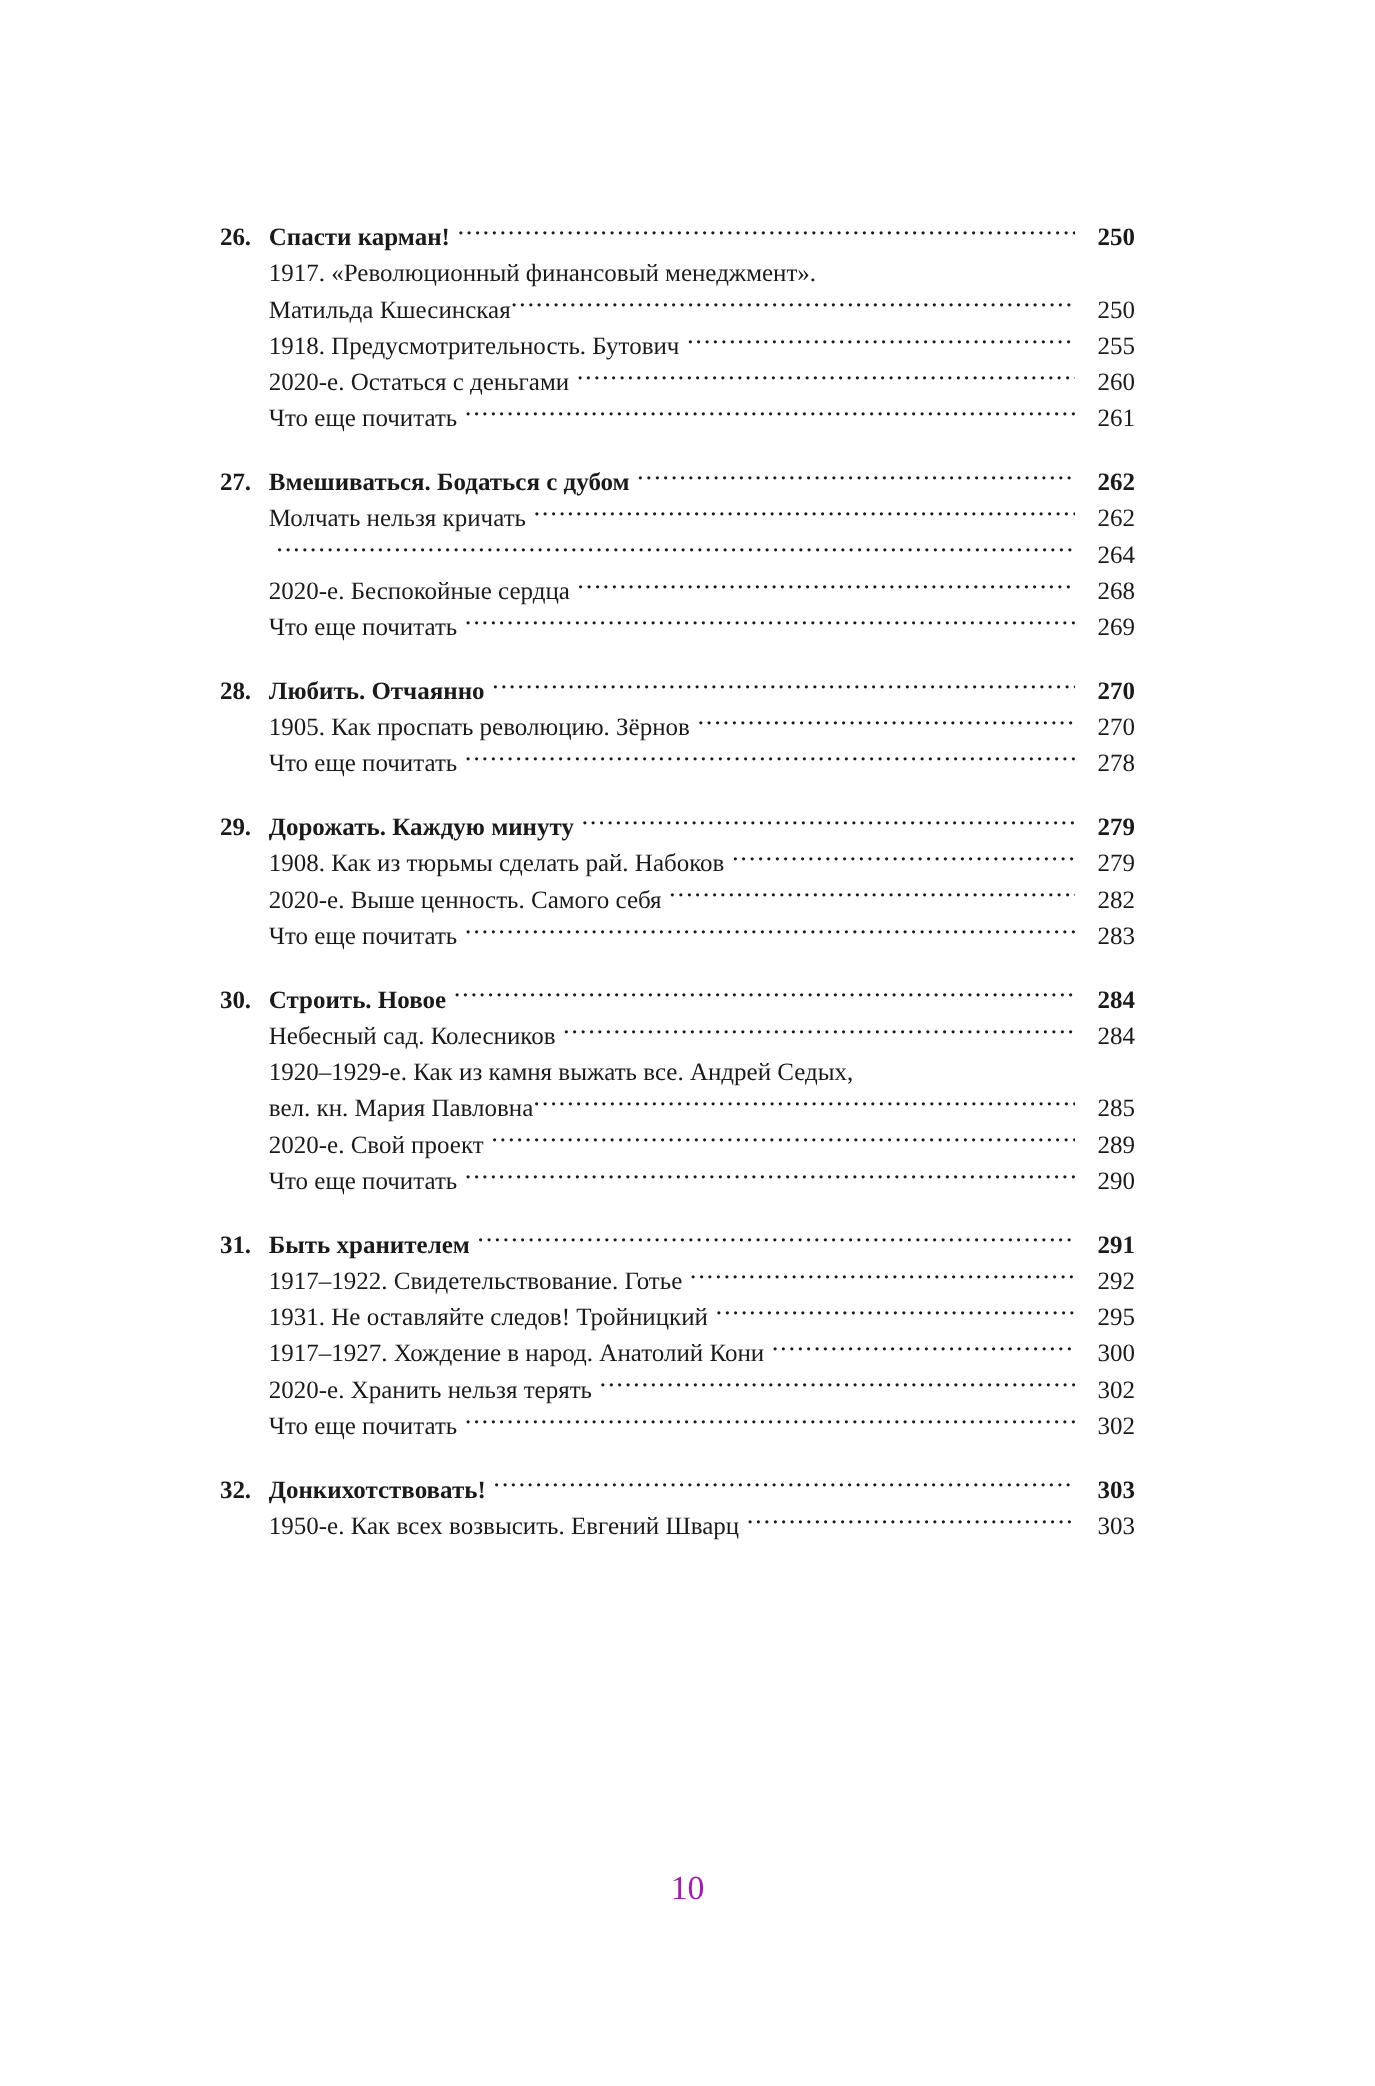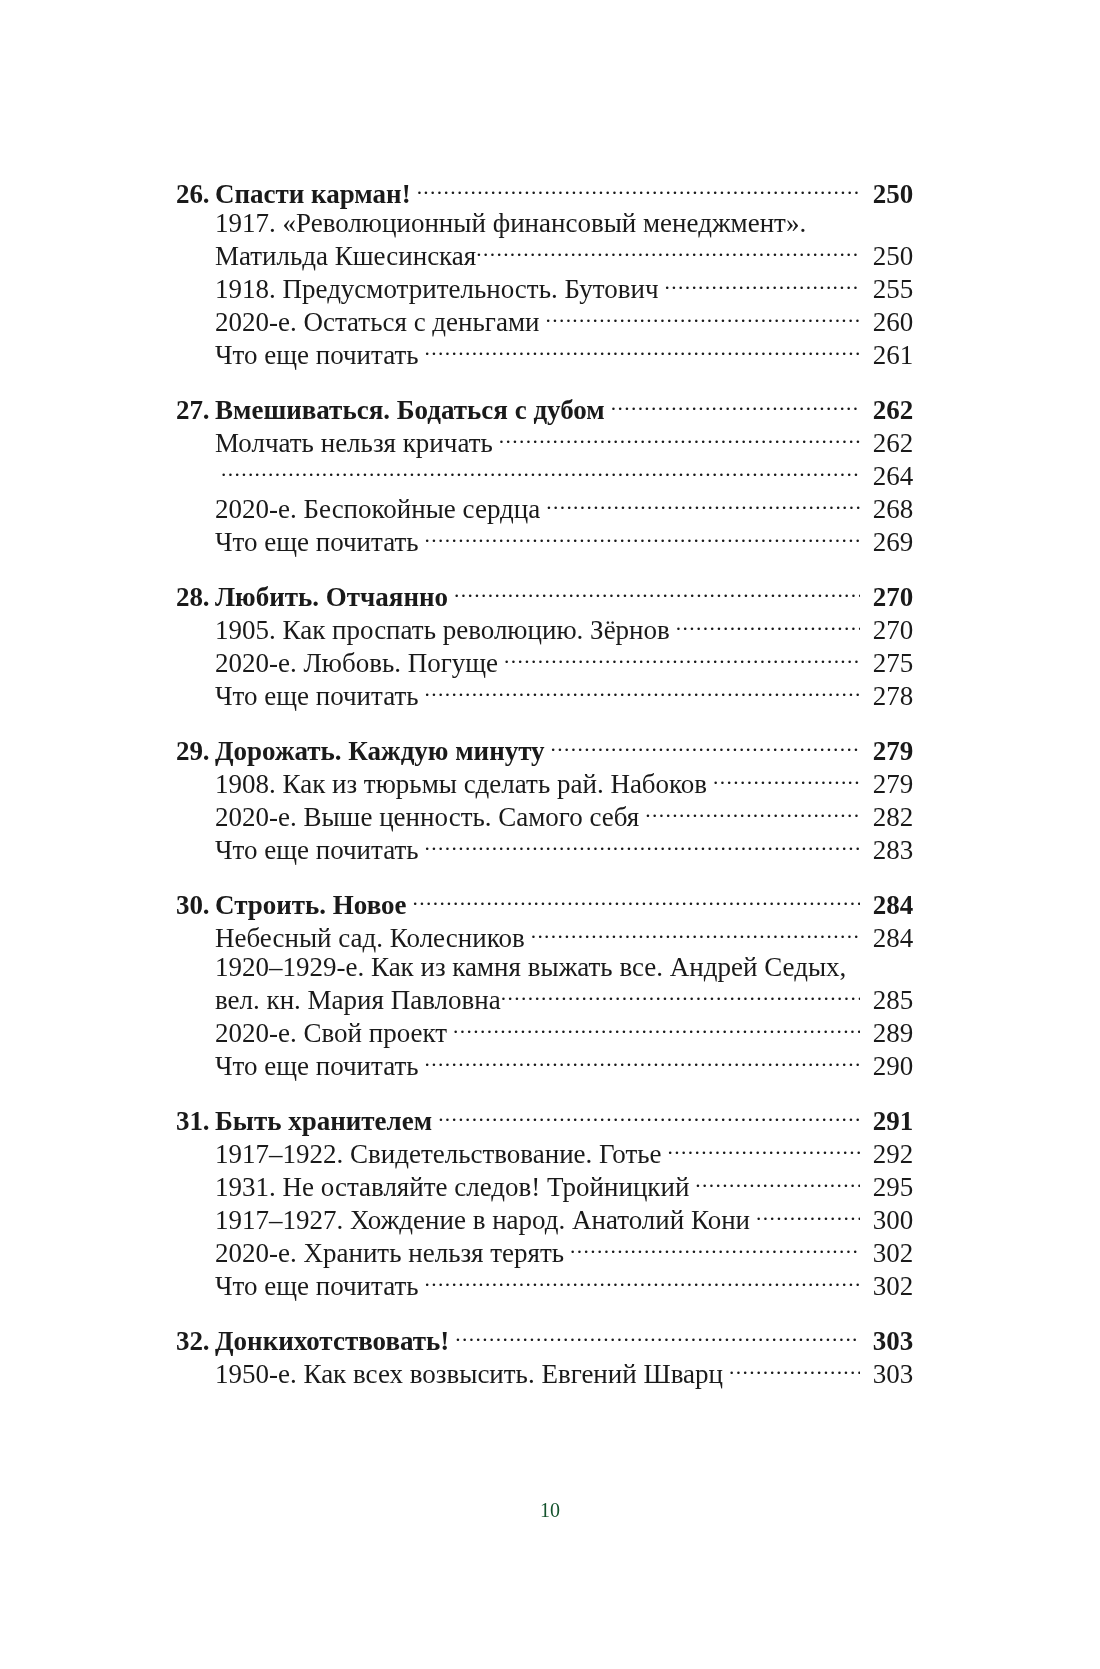--- a/index.html
+++ b/index.html
@@ -38,21 +38,21 @@
   .toc-group:last-child {
     margin-bottom: 0;
   }
 
   
   .toc-row {
     display: flex;
     align-items: baseline;
     width: 100%;
     line-height: 29px;
-    font-size: 27px;
+    font-size: 20px;
     white-space: nowrap;
   }
 
   
   .toc-row.chapter {
     font-weight: bold;
   }
   .toc-row.chapter .num {
     flex: 0 0 39px;
     text-align: left;
@@ -119,23 +119,23 @@
     max-width: 700px;
   }
 
   
   .folio {
     position: absolute;
     left: 0;
     right: 0;
     top: 1497px;
     text-align: center;
-    font-size: 20px;
+    font-size: 27px;
     line-height: 26px;
-    color: #14532d;
+    color: #a21caf;
   }
 </style>
 </head>
 <body>
 
 <div class="page">
 
   <div class="toc" id="toc-root">
       <div class="toc-group">
         <div class="toc-row chapter loose">
@@ -212,26 +212,20 @@
           <span class="pagenum">270</span>
         </div>
         <div class="toc-row sub loose">
           <span class="num"></span>
           <span class="label">1905. Как проспать революцию. Зёрнов</span>
           <span class="leader"></span>
           <span class="pagenum">270</span>
         </div>
         <div class="toc-row sub loose">
           <span class="num"></span>
-          <span class="label">2020-е. Любовь. Погуще</span>
-          <span class="leader"></span>
-          <span class="pagenum">275</span>
-        </div>
-        <div class="toc-row sub loose">
-          <span class="num"></span>
           <span class="label">Что еще почитать</span>
           <span class="leader"></span>
           <span class="pagenum">278</span>
         </div>
       </div>
       <div class="toc-group">
         <div class="toc-row chapter loose">
           <span class="num">29.</span>
           <span class="label">Дорожать. Каждую минуту</span>
           <span class="leader"></span>

